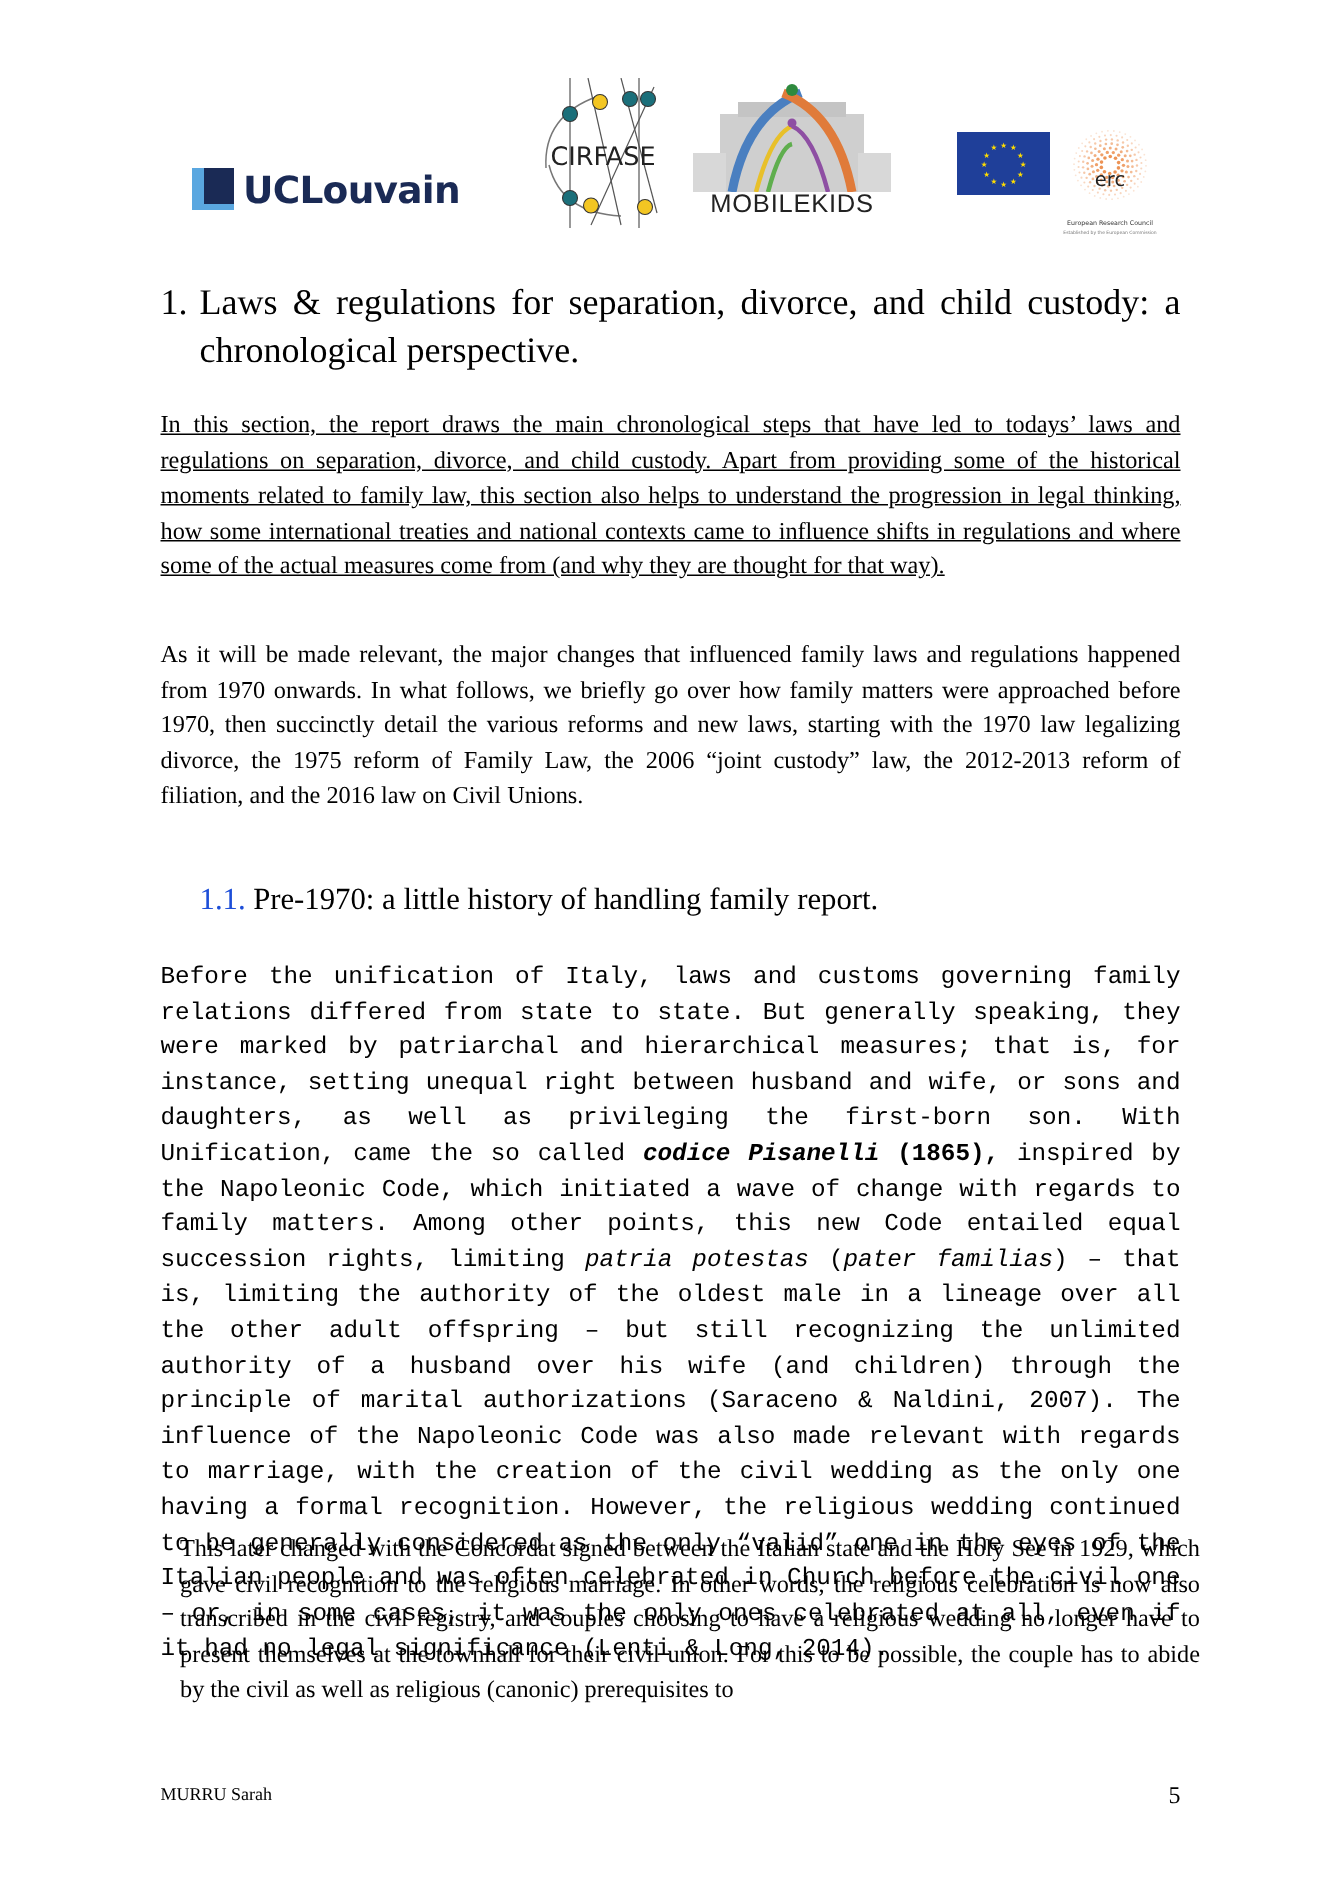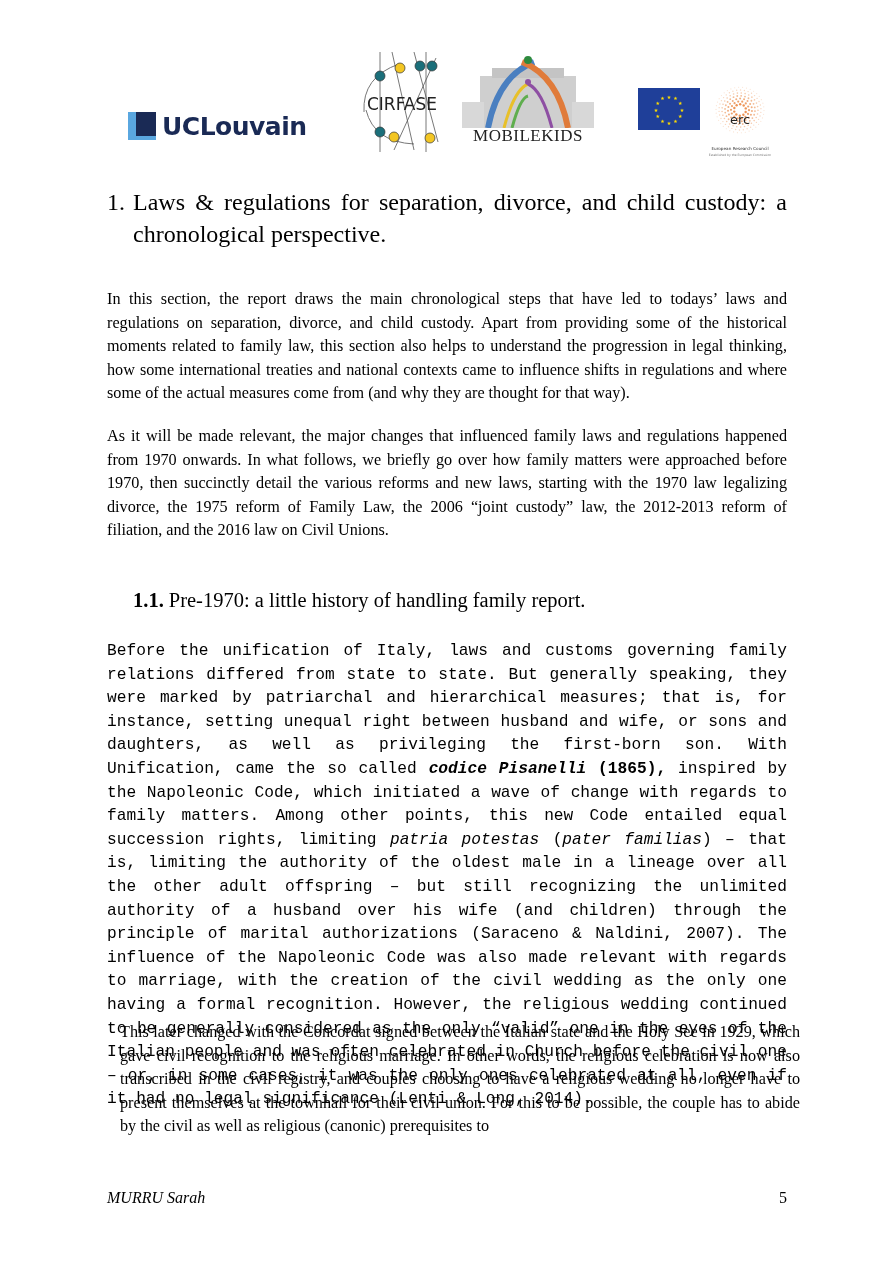--- a/index.html
+++ b/index.html
@@ -15,45 +15,45 @@
   .ucl-mark .a { position: absolute; left: 0; top: 0; width: 28px; height: 28px; background: #5aa7e0; }
   .ucl-mark .b { position: absolute; left: 8px; top: 0; width: 20px; height: 24px; background: #1a2a55; }
   .ucl-text { font-family: "DejaVu Sans", sans-serif; font-weight: bold; font-size: 25px; color: #1a2a55; letter-spacing: -0.5px; }
 
   
   .cirfase { left: 354px; top: 0px; width: 96px; height: 100px; }
 
   
   .mobile { left: 458px; top: 4px; width: 140px; height: 90px; }
   .mobile-text { position: absolute; left: 0; bottom: 0; width: 140px; text-align: center;
-                 font-family: Liberation Serif, serif; font-size: 17px; color: #222; letter-spacing: 0.5px; }
+                 font-family: Liberation Sans, sans-serif; font-size: 17px; color: #222; letter-spacing: 0.5px; }
 
   
   .eu { left: 638px; top: 36px; width: 62px; height: 42px; background: #1f3f99; }
   .erc { left: 704px; top: 20px; width: 72px; height: 94px; }
 
   h1.title { position: absolute; left: 107px; top: 186px; width: 680px; margin: 0;
              font-weight: normal; font-size: 24px; line-height: 32px; text-align: justify; }
   h1.title .num { display: inline-block; width: 26px; }
   h1.title .t { }
   .title-wrap { display: flex; }
   .title-wrap .num { flex: 0 0 26px; }
   .title-wrap .t { flex: 1; text-align: justify; text-align-last: left; }
 
   p.body { margin: 0; font-size: 16.2px; line-height: 23.6px; text-align: justify; }
-  #p1 { position: absolute; left: 107px; top: 288px; width: 680px; }
+  #p1 { position: absolute; left: 107px; top: 272px; width: 680px; text-decoration: underline; }
   #p2 { position: absolute; left: 107px; top: 425px; width: 680px; }
 
   h2.sub { position: absolute; left: 133px; top: 586px; margin: 0; font-weight: normal; font-size: 20.5px; line-height: 28px; }
-  h2.sub .num { color: #000000; margin-right: 5px; font-weight: bold; }
+  h2.sub .num { color: #1d4ed8; margin-right: 5px; }
 
   #p3 { position: absolute; left: 107px; top: 640px; width: 680px; font-family: Liberation Mono, monospace; }
   #p4 { position: absolute; left: 120px; top: 1021px; width: 680px; }
 
-  .footer-author { position: absolute; left: 107px; top: 1189px; font-size: 16px; font-style: italic; }
+  .footer-author { position: absolute; left: 107px; top: 1189px; font-size: 12px; }
   .footer-page { position: absolute; right: 105px; top: 1189px; font-size: 16px; }
 </style>
 </head>
 <body>
 
 <div class="logos">
   <div class="logo ucl">
     <div class="ucl-mark">
         <div class="a"></div>
         <div class="b"></div>

